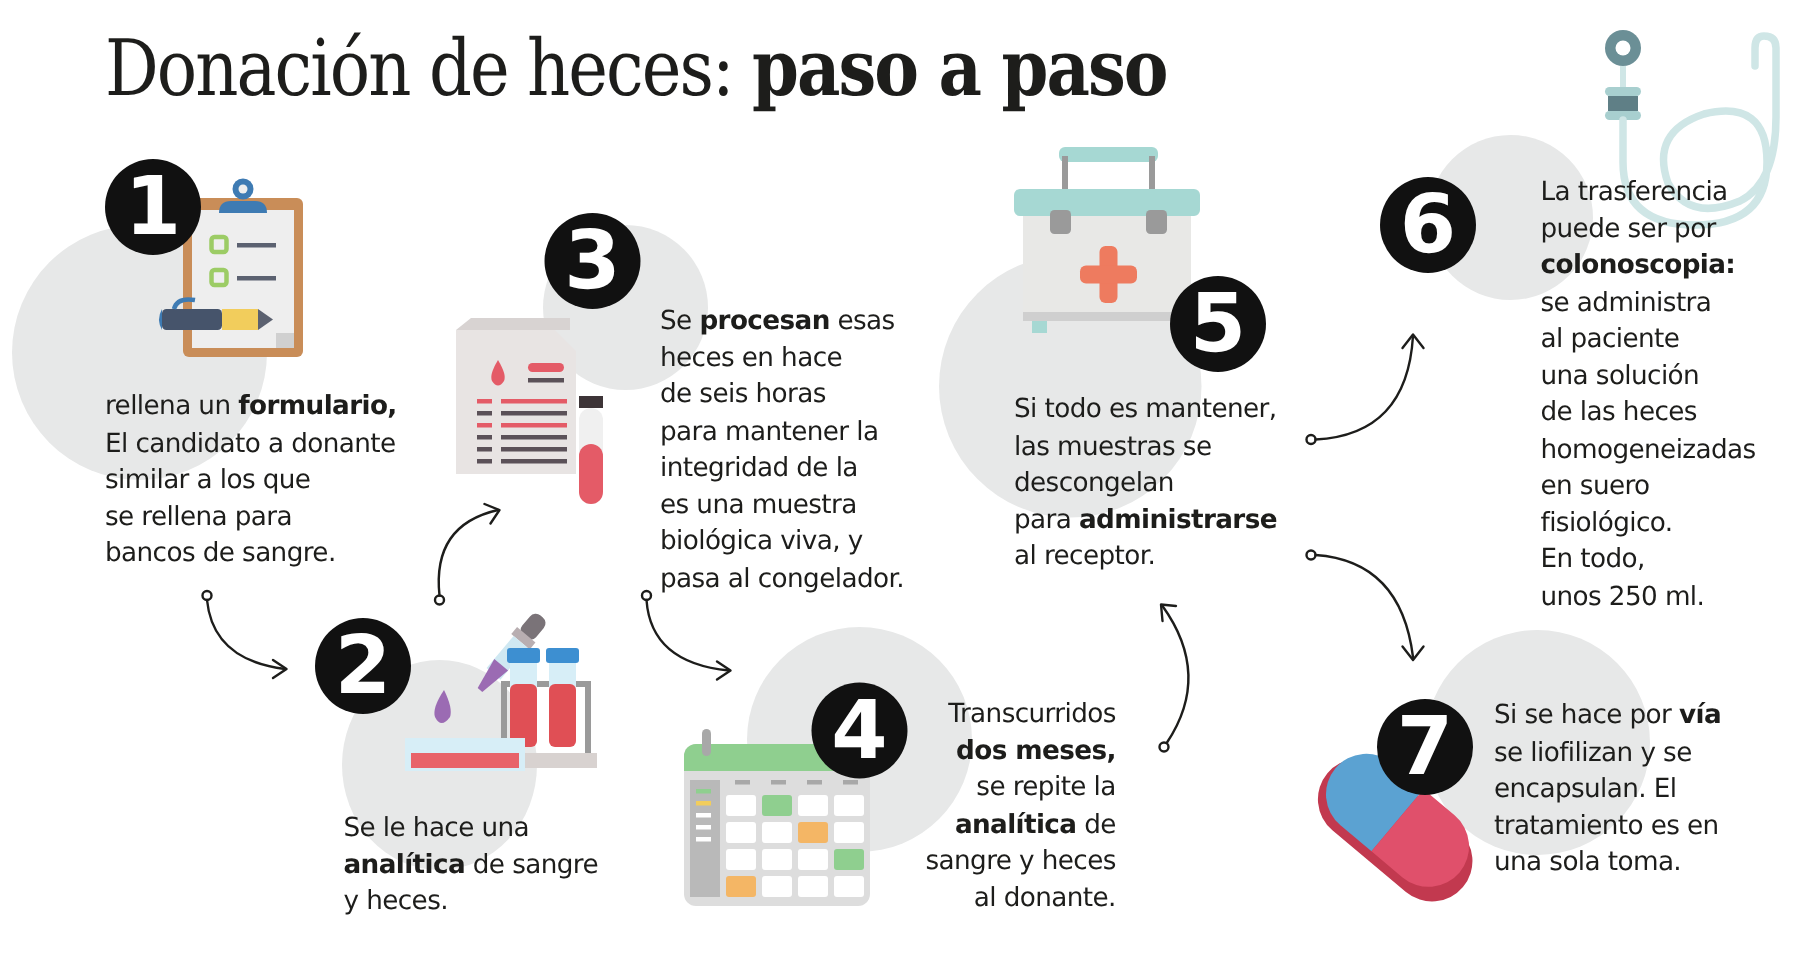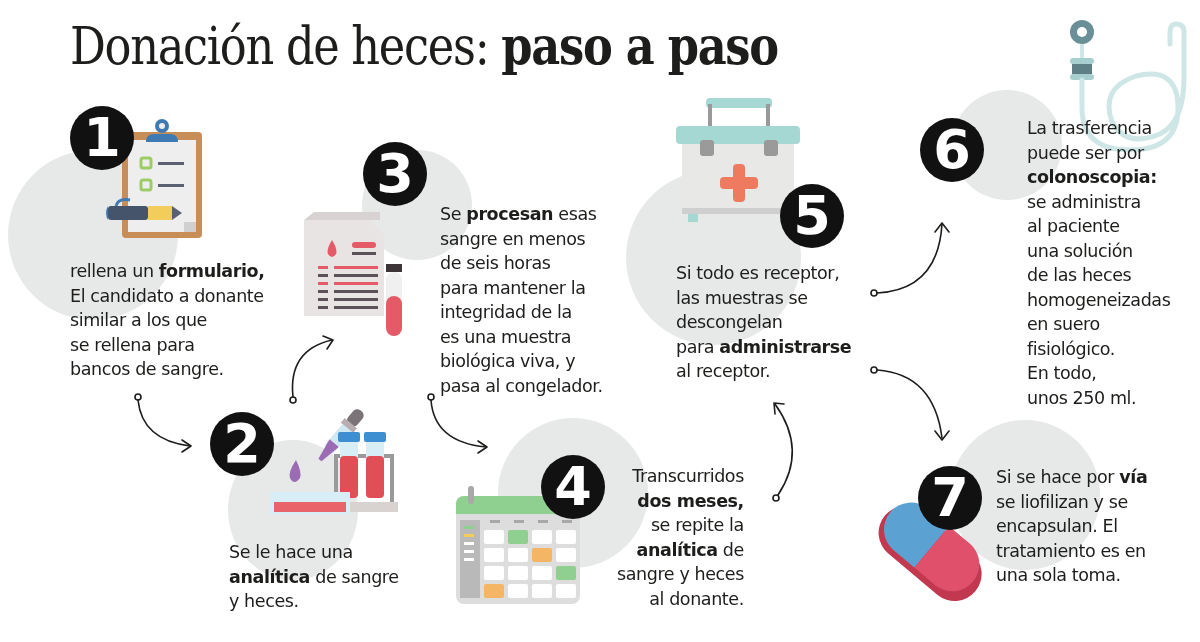--- a/index.html
+++ b/index.html
@@ -124,21 +124,21 @@
   <rect x="30" y="86" width="44" height="3" fill="#5b5158"></rect>
   <rect x="14" y="94" width="10" height="3" fill="#5b5158"></rect>
   <rect x="30" y="94" width="44" height="3" fill="#5b5158"></rect>
   <rect x="82" y="52" width="16" height="8" fill="#3d3437"></rect>
   <rect x="82" y="60" width="16" height="64" rx="8" fill="#f0f0f0"></rect>
   <rect x="82" y="84" width="16" height="40" rx="8" fill="#e45b67"></rect>
 </svg>
 <div class="badge" style="left:363px; top:142px;">3</div>
 <div class="text" style="left:440px; top:162px;margin-top:40px;">
   <span class="l"><span>Se </span><b>procesan</b><span> esas</span></span>
-  <span class="l"><span>sangre en menos</span></span>
+  <span class="l"><span>heces en hace</span></span>
   <span class="l"><span>de seis horas</span></span>
   <span class="l"><span>para mantener la</span></span>
   <span class="l"><span>integridad de la</span></span>
   <span class="l"><span>es una muestra</span></span>
   <span class="l"><span>biológica viva, y</span></span>
   <span class="l"><span>pasa al congelador.</span></span>
 </div>
 
 <svg style="left:456px; top:486px;" width="126" height="120" viewBox="0 0 126 120">
   <rect x="0" y="10" width="124" height="108" rx="8" fill="#dddddd"></rect>
@@ -192,21 +192,21 @@
   <rect x="6" y="110" width="112" height="6" fill="#cfcfcf"></rect>
   <rect x="0" y="28" width="124" height="18" rx="4" fill="#a6d8d3"></rect>
   <rect x="24" y="42" width="14" height="16" rx="3" fill="#9a9a9a"></rect>
   <rect x="88" y="42" width="14" height="16" rx="3" fill="#9a9a9a"></rect>
   <rect x="57" y="66" width="12" height="38" rx="4" fill="#ee7b5f"></rect>
   <rect x="44" y="79" width="38" height="12" rx="4" fill="#ee7b5f"></rect>
   <rect x="12" y="116" width="10" height="8" fill="#a6d8d3"></rect>
 </svg>
 <div class="badge" style="left:780px; top:184px;">5</div>
 <div class="text" style="left:676px; top:261px;">
-  <span class="l"><span>Si todo es receptor,</span></span>
+  <span class="l"><span>Si todo es mantener,</span></span>
   <span class="l"><span>las muestras se</span></span>
   <span class="l"><span>descongelan</span></span>
   <span class="l"><span>para </span><b>administrarse</b></span>
   <span class="l"><span>al receptor.</span></span>
 </div>
 
 <svg style="left:1060px; top:18px;" width="140" height="150" viewBox="0 0 140 150">
   <circle cx="22" cy="14" r="12" fill="#6b8f96"></circle>
   <circle cx="22" cy="14" r="5" fill="#ffffff"></circle>
   <rect x="20" y="26" width="4" height="14" fill="#cfe6e6"></rect>

